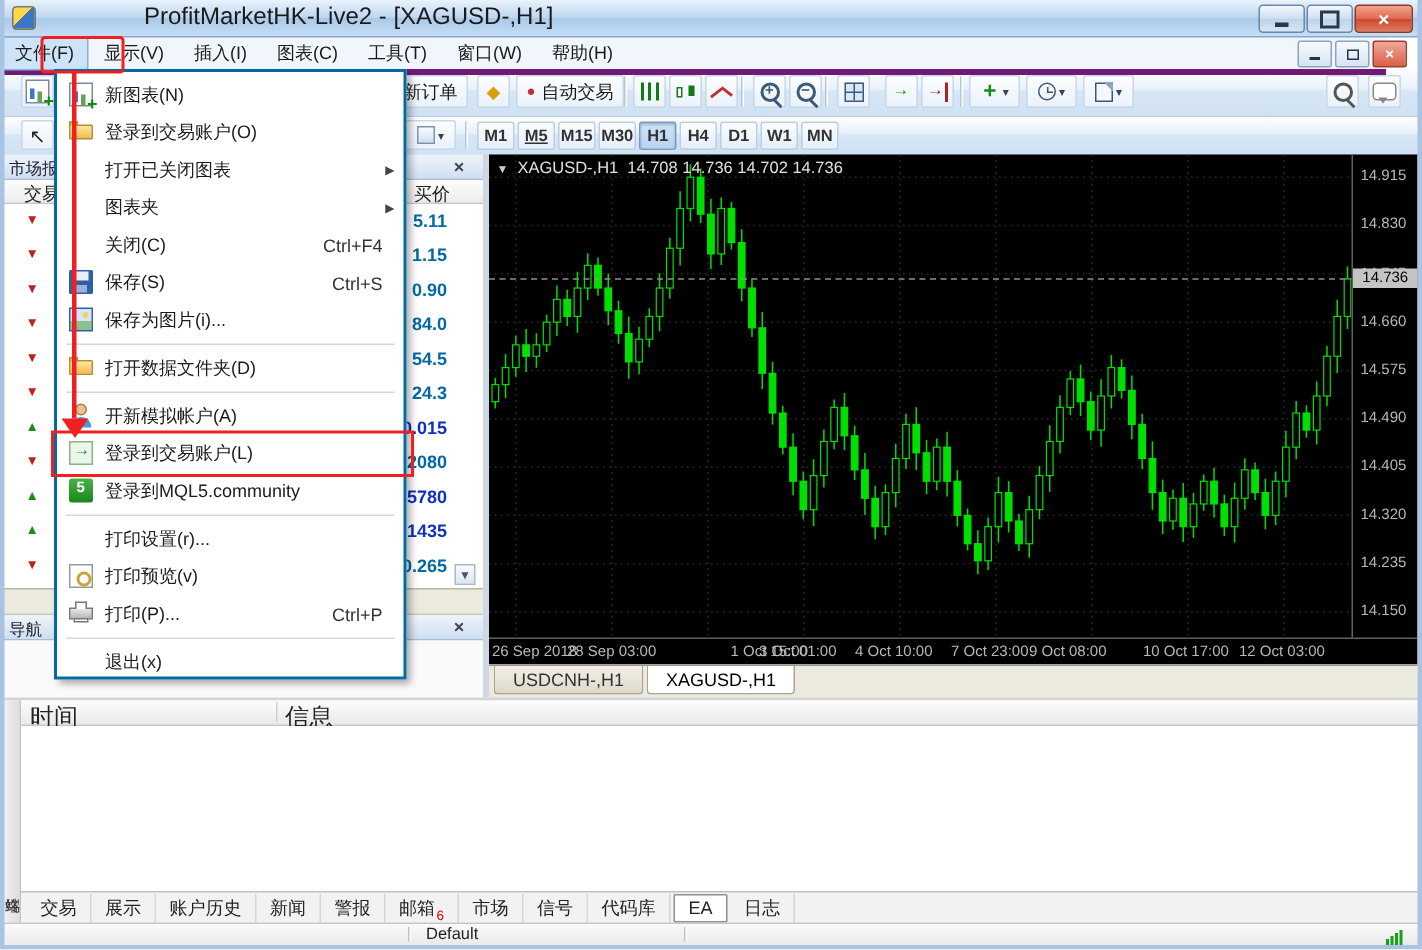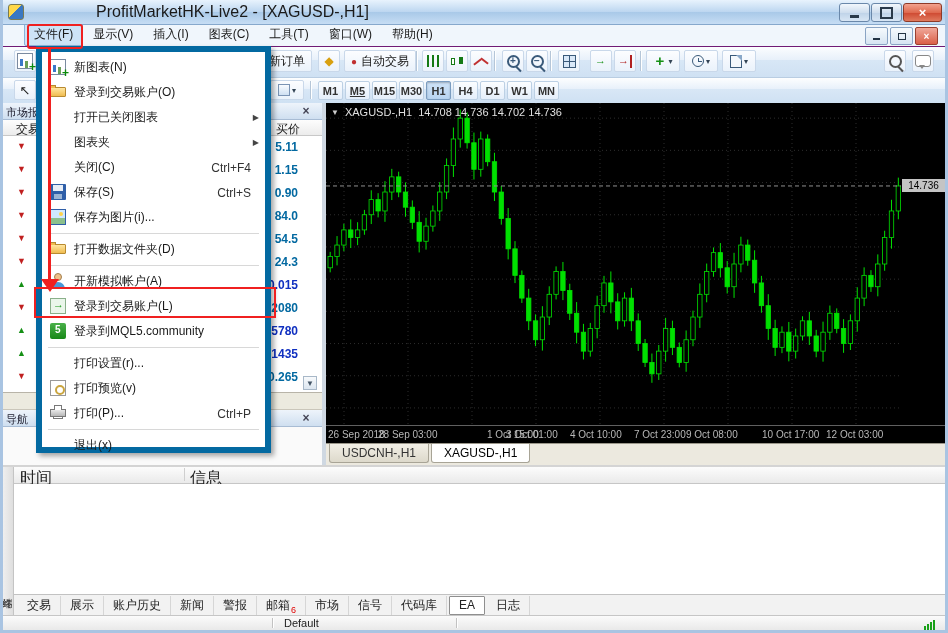--- a/index.html
+++ b/index.html
@@ -15,21 +15,21 @@
   .titlebar{position:absolute;left:0;top:0;width:948px;height:24px;background:linear-gradient(#e8f3fd,#bcd6f0 50%,#a9c9e8 51%,#c6ddf4);border-bottom:1px solid #86a8cc;display:flex;align-items:center;z-index:5}
   .app-icon{width:14px;height:14px;margin-left:8px;border-radius:3px;background:linear-gradient(135deg,#ffd84a 45%,#3a78c2 45%);border:1px solid #7a7a52}
   .title{margin-left:72px;font-size:16px;color:#1a1a1a}
   .winbtns{position:absolute;right:6px;top:3px;display:flex;gap:1px}
   .wbtn{width:29px;height:17px;border:1px solid #6a88aa;border-radius:3px;background:linear-gradient(#f2f7fc,#cfdeee 50%,#bed2e8 51%,#d8e6f4);display:flex;align-items:center;justify-content:center}
   .wbtn.close{width:37px;background:linear-gradient(#f2a28e,#df6a50 50%,#ce4830 51%,#e07a5e);border-color:#8e3a28}
   .glyph-min{width:9px;height:3px;background:#2a3a4a;margin-top:7px}
   .glyph-max{width:9px;height:8px;border:2px solid #2a3a4a}
   .glyph-close{color:#fff;font-weight:bold;font-size:13px;line-height:13px}
   
-  .menubar{position:absolute;left:0;top:24px;width:924px;height:22px;background:#f0f6fc;border-bottom:1px solid #701a75;display:flex;align-items:flex-end;padding-left:24px;z-index:4}
+  .menubar{position:absolute;left:0;top:24px;width:924px;height:22px;background:#f0f6fc;border-bottom:4px solid #701a75;display:flex;align-items:flex-start;z-index:4}
   .menu-item{padding:2px 9px;font-size:12px;color:#1a1a1a;border:1px solid transparent;border-radius:2px}
   .menu-item.open{background:#cde3f7;border-color:#8ab2d8}
   .child-controls{position:absolute;right:10px;top:2px;display:flex;gap:2px}
   .cbtn{width:21px;height:16px;border:1px solid #8aa4c4;border-radius:2px;background:linear-gradient(#f6fafd,#d6e4f2);display:flex;align-items:center;justify-content:center;font-size:10px;color:#234}
   .cbtn .cmin{width:7px;height:2px;background:#234;margin-top:6px}
   .cbtn .cmax{width:6px;height:5px;border:1px solid #234}
   .cbtn.close{background:linear-gradient(#f0a89a,#da6048);border-color:#9a4030;color:#fff;font-weight:bold}
   
   #toolbar1{position:absolute;left:0;top:46px;width:948px;height:31px;background:linear-gradient(#fdfeff,#e7f0fa 45%,#d8e7f6 46%,#cfe1f3);border-bottom:1px solid #b9cde2}
   #toolbar2{position:absolute;left:0;top:78px;width:948px;height:25px;background:linear-gradient(#fdfeff,#e7f0fa 45%,#d8e7f6 46%,#cfe1f3);border-bottom:1px solid #aebfd2}
@@ -118,21 +118,21 @@
   .btab.active{background:#fff;border:1px solid #8f8f8f;height:17px;line-height:17px;margin:0 2px;border-radius:1px}
   .badge{font-size:9px;color:#e00000;position:relative;top:4px;margin-left:1px}
   
   #sbar{position:absolute;left:0;top:615px;width:948px;height:15px;background:linear-gradient(#fbfbfb,#e9e9e9);border-top:1px solid #c6c6c6;font-size:11px;color:#222;box-sizing:border-box}
   .sdiv{position:absolute;top:2px;bottom:2px;width:1px;background:#c2c2c2;border-right:1px solid #fff}
   #profile{position:absolute;left:284px;top:1px}
   .sig{position:absolute;right:12px;top:2px}
   .sig i{display:inline-block;width:2px;margin-right:1px;background:#18a018;vertical-align:bottom}
   .sig i:nth-child(1){height:4px}.sig i:nth-child(2){height:6px}.sig i:nth-child(3){height:8px}.sig i:nth-child(4){height:10px}
   
-  #file-menu{position:absolute;left:36px;top:46px;width:235px;height:407px;background:#fff;border:6px solid #0369a1;box-shadow:3px 3px 5px rgba(0,0,0,.35);z-index:40;padding-top:3px;box-sizing:border-box}
+  #file-menu{position:absolute;left:36px;top:46px;width:235px;height:407px;background:#fff;border:2px solid #0369a1;box-shadow:3px 3px 5px rgba(0,0,0,.35);z-index:40;padding-top:3px;box-sizing:border-box}
   .mitem{position:relative;height:25px;padding-left:32px;font-size:12px;color:#1a1a1a;display:flex;align-items:center}
   .mshort{margin-left:auto;padding-right:14px;color:#333}
   .marrow{position:absolute;right:6px;font-size:8px;color:#444}
   .msep{height:1px;background:#d8d8d8;margin:3px 6px}
   .mi{position:absolute;left:8px;top:4px;width:16px;height:16px}
   .tbtn .mi{position:relative;left:auto;top:auto}
   .mi-newchart{background:#fff;border:1px solid #7a8aa0;box-sizing:border-box}
   .mi-newchart::before{content:"";position:absolute;left:2px;bottom:2px;width:3px;height:7px;background:#3a78c8;box-shadow:5px 2px 0 0 #6aa058}
   .mi-newchart::after{content:"+";position:absolute;right:-4px;bottom:-6px;color:#0a8a0a;font-size:12px;font-weight:bold}
   .mi-folder{top:7px;height:10px;background:linear-gradient(#ffe6a0,#f0bc50);border:1px solid #b88a30;border-radius:1px;box-sizing:border-box}
@@ -536,20 +536,32 @@
         <line x1="551.8000000000001" y1="151.40313725490194" x2="551.8000000000001" y2="193.326274509804" stroke="#00E000" stroke-width="1"></line>
         <rect x="549.6" y="161.00000000000026" width="4.4" height="22.729411764705418" fill="#000" stroke="#00E000" stroke-width="0.8"></rect>
         <line x1="558.645" y1="127.72666666666666" x2="558.645" y2="167.75568627451028" stroke="#00E000" stroke-width="1"></line>
         <rect x="556.4449999999999" y="134.48235294117666" width="4.4" height="26.5176470588236" fill="#000" stroke="#00E000" stroke-width="0.8"></rect>
         <line x1="565.49" y1="96.78941176470573" x2="565.49" y2="145.6576470588239" stroke="#00E000" stroke-width="1"></line>
         <rect x="563.29" y="107.96470588235299" width="4.4" height="26.51764705882367" fill="#000" stroke="#00E000" stroke-width="0.8"></rect>
         <line x1="572.335" y1="74.62823529411733" x2="572.335" y2="116.29882352941192" stroke="#00E000" stroke-width="1"></line>
         <rect x="570.135" y="82.96235294117626" width="4.4" height="25.002352941176724" fill="#000" stroke="#00E000" stroke-width="0.8"></rect>
         <line x1="0" y1="82.96235294117626" x2="575" y2="82.96235294117626" stroke="#909090" stroke-dasharray="4 3" stroke-width="1"></line>
       </svg>
+    <div id="paxis">
+        <span class="plabel" style="top: 9.15294px;">14.915</span>
+        <span class="plabel" style="top: 41.3529px;">14.830</span>
+        <span class="plabel" style="top: 73.5529px;">14.745</span>
+        <span class="plabel" style="top: 105.753px;">14.660</span>
+        <span class="plabel" style="top: 137.953px;">14.575</span>
+        <span class="plabel" style="top: 170.153px;">14.490</span>
+        <span class="plabel" style="top: 202.353px;">14.405</span>
+        <span class="plabel" style="top: 234.553px;">14.320</span>
+        <span class="plabel" style="top: 266.753px;">14.235</span>
+        <span class="plabel" style="top: 298.953px;">14.150</span>
+      </div>
     <div id="ptag" style="top: 75.9624px;">14.736</div>
     <div id="taxis">
         <span class="tlabel" style="left: 2px;">26 Sep 2018</span>
         <span class="tlabel" style="left: 52px;">28 Sep 03:00</span>
         <span class="tlabel" style="left: 116px; margin-left: 45px;">1 Oct 15:00</span>
         <span class="tlabel" style="left: 180px;">3 Oct 01:00</span>
         <span class="tlabel" style="left: 244px;">4 Oct 10:00</span>
         <span class="tlabel" style="left: 308px;">7 Oct 23:00</span>
         <span class="tlabel" style="left: 360px;">9 Oct 08:00</span>
         <span class="tlabel" style="left: 436px;">10 Oct 17:00</span>

